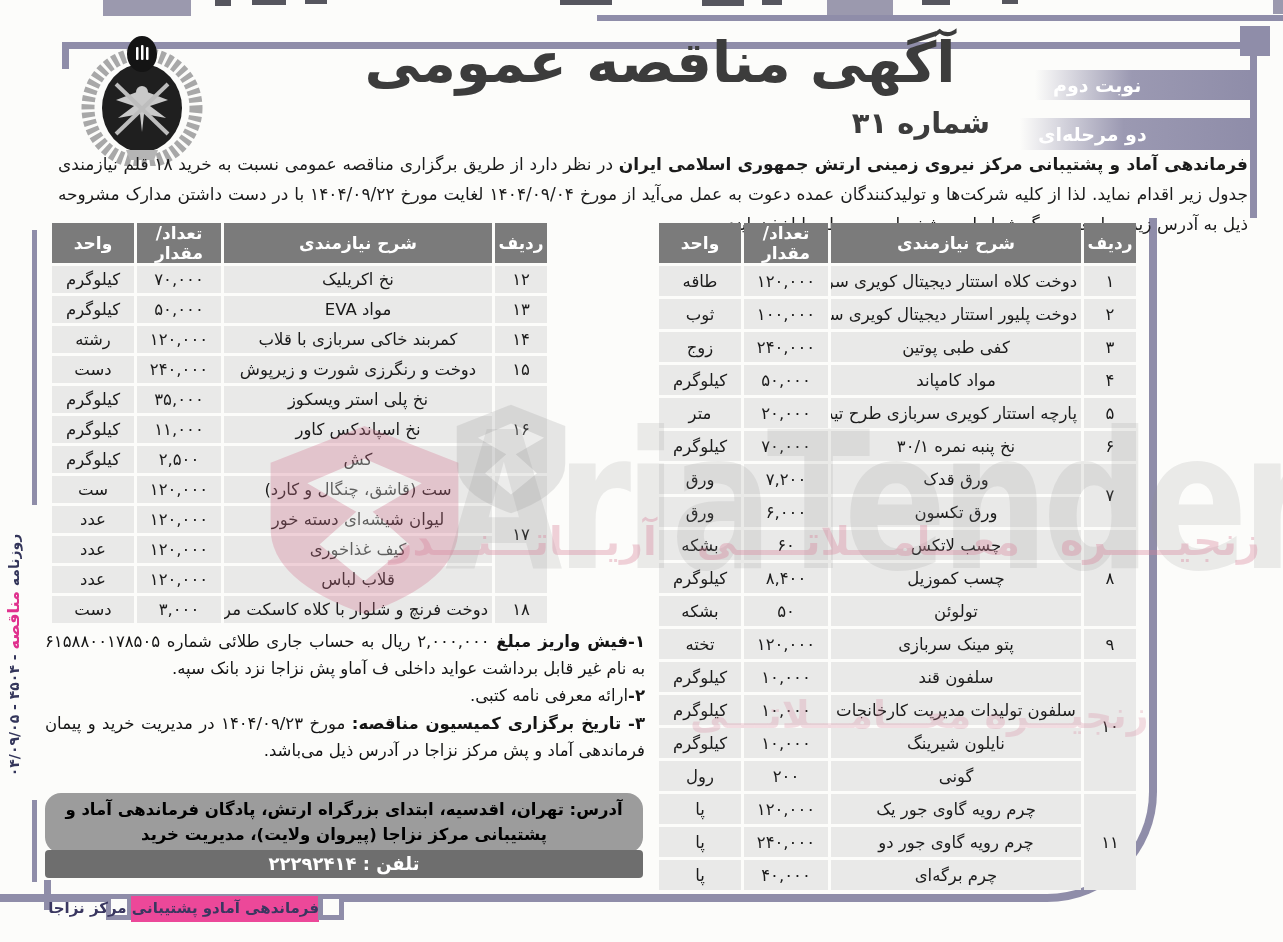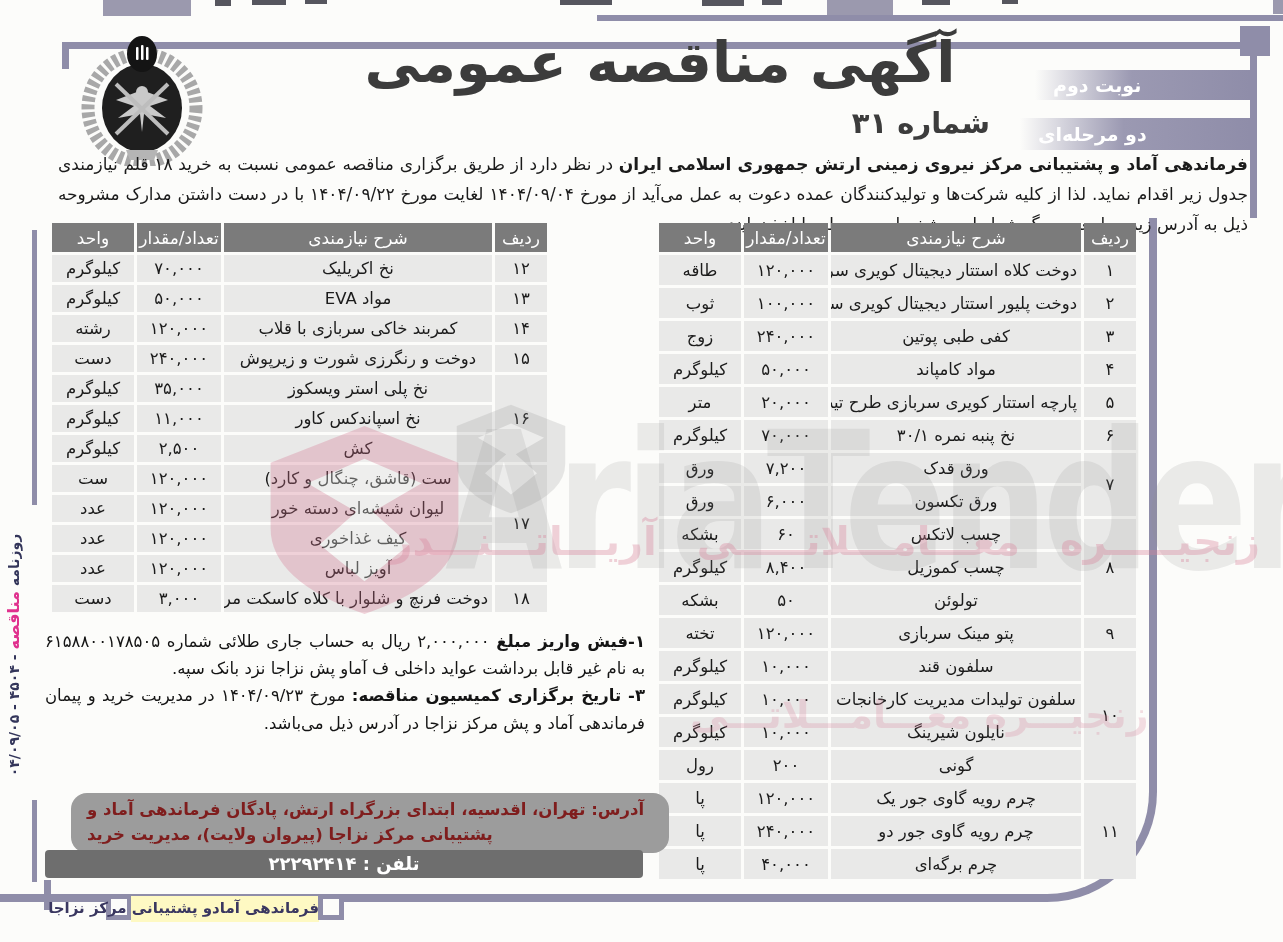--- a/index.html
+++ b/index.html
@@ -51,48 +51,48 @@
   
   .intro{position:absolute;left:58px;top:150px;width:1190px;font-size:17px;line-height:1.75;
       color:#1b1b1b;text-align:justify;}
   .intro b{font-weight:bold;}
 
   
   .tbl-wrap{position:absolute;top:220px;}
   .tbl-wrap.right{left:656px;width:483px;}
   .tbl-wrap.left{left:49px;width:501px;}
   table.req{border-collapse:separate;border-spacing:3px;width:100%;table-layout:fixed;}
-  table.req th{background:#7b7b7b;color:#fff;font-weight:normal;font-size:17px;height:29px;padding:0 2px;}
+  table.req th{background:#7b7b7b;color:#fff;font-weight:bold;font-size:17px;height:29px;padding:0 2px;}
   table.req td{background:#e9e9e8;font-size:16.5px;color:#1b1b1b;text-align:center;
       vertical-align:middle;padding:0 4px;overflow:hidden;white-space:nowrap;}
   table.rt td{height:30px;}
   table.lt td{height:27px;}
   col.c-no{width:52px;}  col.c-qty{width:84px;}  col.c-unit{width:82px;}
 
   
   .notes{position:absolute;left:45px;top:628px;width:600px;font-size:16.5px;line-height:1.65;
       color:#141414;text-align:justify;}
   .notes b{font-weight:bold;}
 
   
   .address-box{position:absolute;left:45px;top:793px;width:598px;box-sizing:border-box;
-      background:#9c9c9c;border-radius:16px;color:#7f1d1d;font-weight:bold;font-size:16.5px;
-      text-align:left;padding:5px 16px;line-height:1.5;margin-left:26px;}
+      background:#9c9c9c;border-radius:16px;color:#000000;font-weight:bold;font-size:16.5px;
+      text-align:center;padding:5px 16px;line-height:1.5;}
   .phone-box{position:absolute;left:45px;top:850px;width:598px;height:28px;box-sizing:border-box;
       background:#6e6e6e;border-radius:4px;color:#fff;font-weight:bold;font-size:18px;
       text-align:center;line-height:28px;}
 
   
   .footer-elbow{position:absolute;left:44px;top:880px;width:7px;height:30px;background:#8f8da9;}
   .footer-sq{position:absolute;top:894px;width:26px;height:26px;box-sizing:border-box;
       border:5px solid #8f8da9;background:#fcfcfa;z-index:6;}
   .footer-sq.s1{left:106px;}
   .footer-sq.s2{left:318px;}
   .footer-text{position:absolute;left:131px;top:896px;width:188px;height:26px;z-index:6;
-      background:#fef9c3;color:#3a3760;font-weight:bold;font-size:15px;text-align:center;
+      background:#ec4899;color:#3a3760;font-weight:bold;font-size:15px;text-align:center;
       line-height:24px;white-space:nowrap;}
 
   
   .wm{position:absolute;pointer-events:none;z-index:5;}
   .wm-shield-pink{left:262px;top:422px;width:205px;height:196px;opacity:.30;}
   .wm-shield-gray{left:452px;top:388px;width:118px;height:142px;opacity:.20;}
   .wm-aria{left:445px;top:398px;font-size:190px;font-weight:bold;color:#8f8f8f;opacity:.16;
       letter-spacing:-8px;transform:scaleX(.8);transform-origin:left top;white-space:nowrap;line-height:1.1;}
   .wm-fa1{left:90px;top:518px;width:1170px;font-size:40px;font-weight:bold;color:#d9849c;opacity:.36;
       letter-spacing:8px;word-spacing:26px;white-space:nowrap;direction:rtl;}
@@ -361,36 +361,37 @@
             <td>لیوان شیشه‌ای دسته خور</td>
             <td>۱۲۰,۰۰۰</td>
             <td>عدد</td>
           </tr>
           <tr>
             <td>کیف غذاخوری</td>
             <td>۱۲۰,۰۰۰</td>
             <td>عدد</td>
           </tr>
           <tr>
-            <td>آویز لباس</td>
+            <td>قلاب لباس</td>
             <td>۱۲۰,۰۰۰</td>
             <td>عدد</td>
           </tr>
           <tr>
             <td rowspan="1">۱۸</td>
             <td>دوخت فرنچ و شلوار با کلاه کاسکت مربوطه</td>
             <td>۳,۰۰۰</td>
             <td>دست</td>
           </tr>
         </tbody>
     </table>
   </div>
 
   <div class="notes" id="notes">
       <div><b>۱-فیش واریز مبلغ</b><span> ۲,۰۰۰,۰۰۰ ریال به حساب جاری طلائی شماره ۶۱۵۸۸۰۰۱۷۸۵۰۵ به نام غیر قابل برداشت عواید داخلی ف آماو پش نزاجا نزد بانک سپه.</span></div>
+      <div><b>۲-</b><span>ارائه معرفی نامه کتبی.</span></div>
       <div><b>۳- تاریخ برگزاری کمیسیون مناقصه:</b><span> مورخ ۱۴۰۴/۰۹/۲۳ در مدیریت خرید و پیمان فرماندهی آماد و پش مرکز نزاجا در آدرس ذیل می‌باشد.</span></div>
     </div>
 
   <div class="address-box">آدرس: تهران، اقدسیه، ابتدای بزرگراه ارتش، پادگان فرماندهی آماد و پشتیبانی مرکز نزاجا (پیروان ولایت)، مدیریت خرید</div>
   <div class="phone-box">تلفن : ۲۲۲۹۲۴۱۴</div>
 
   <div class="footer-elbow"></div>
   <div class="footer-sq s1"></div>
   <div class="footer-text">فرماندهی آمادو پشتیبانی مرکز نزاجا</div>
   <div class="footer-sq s2"></div>

